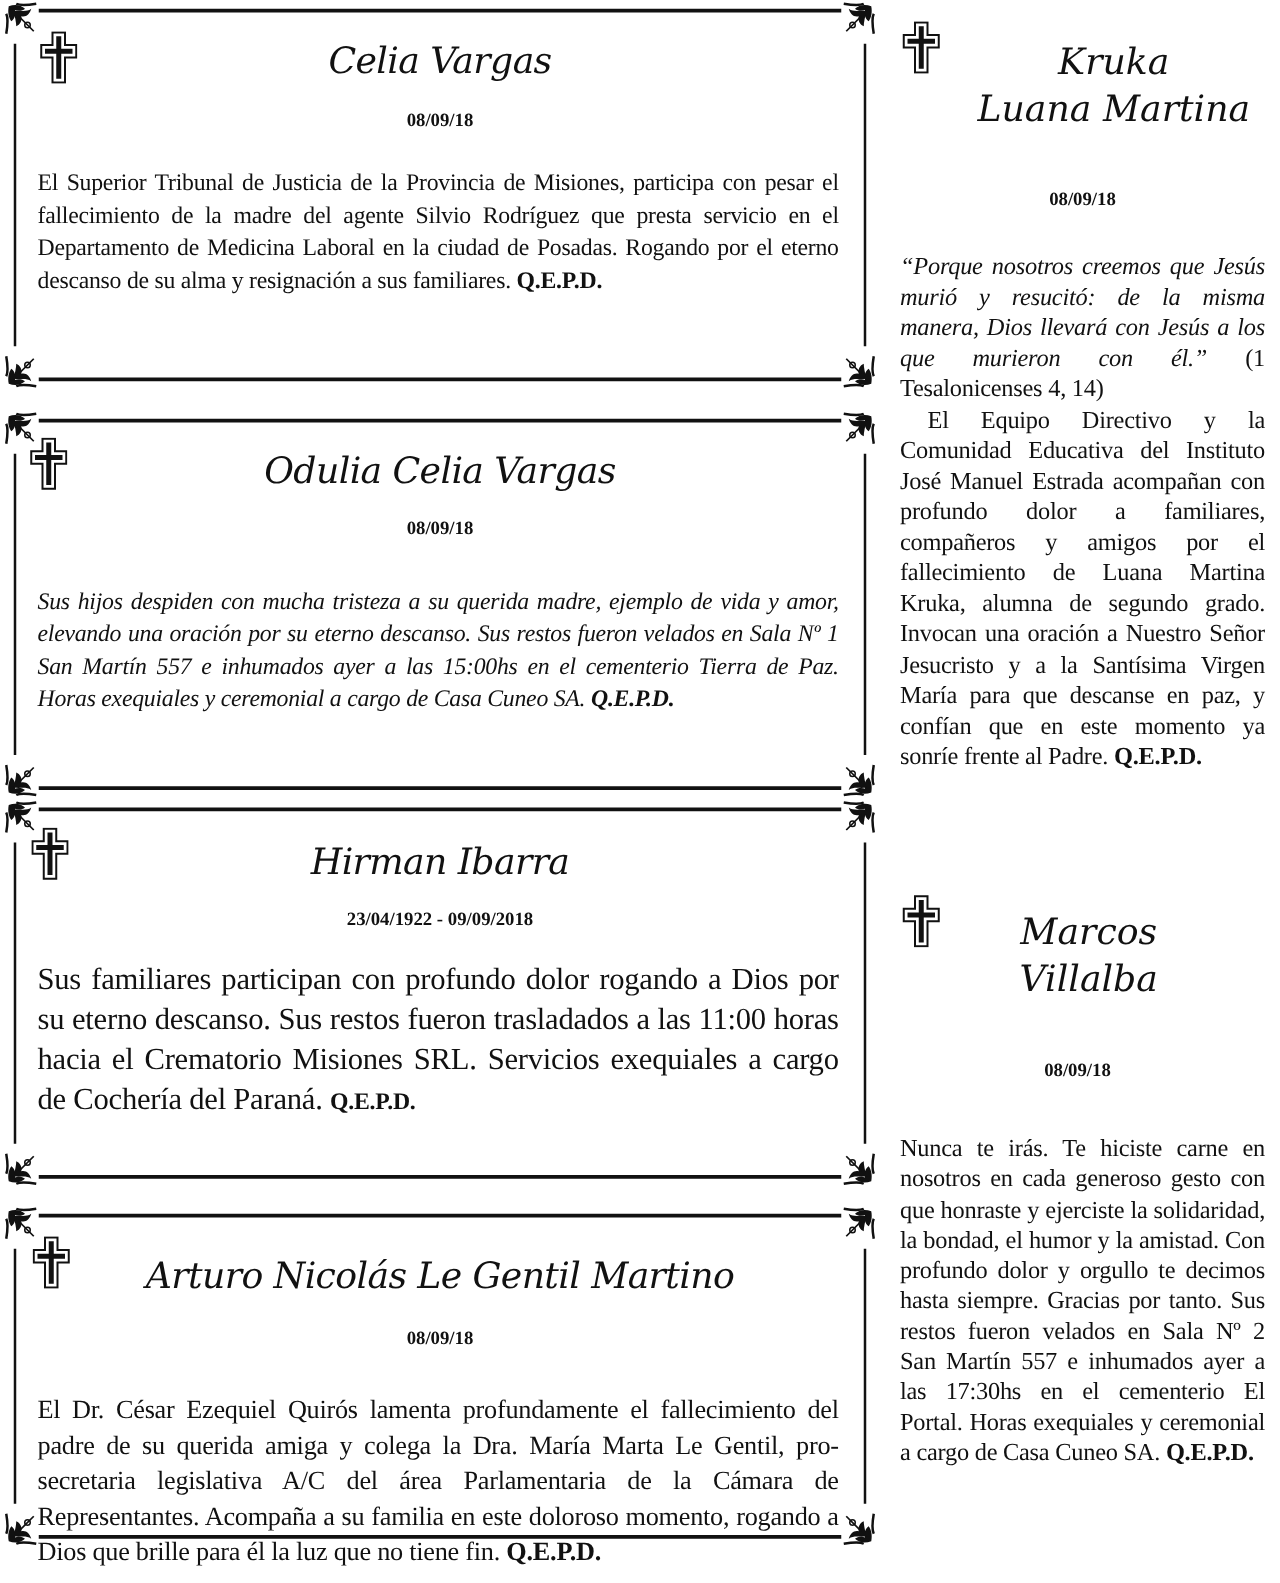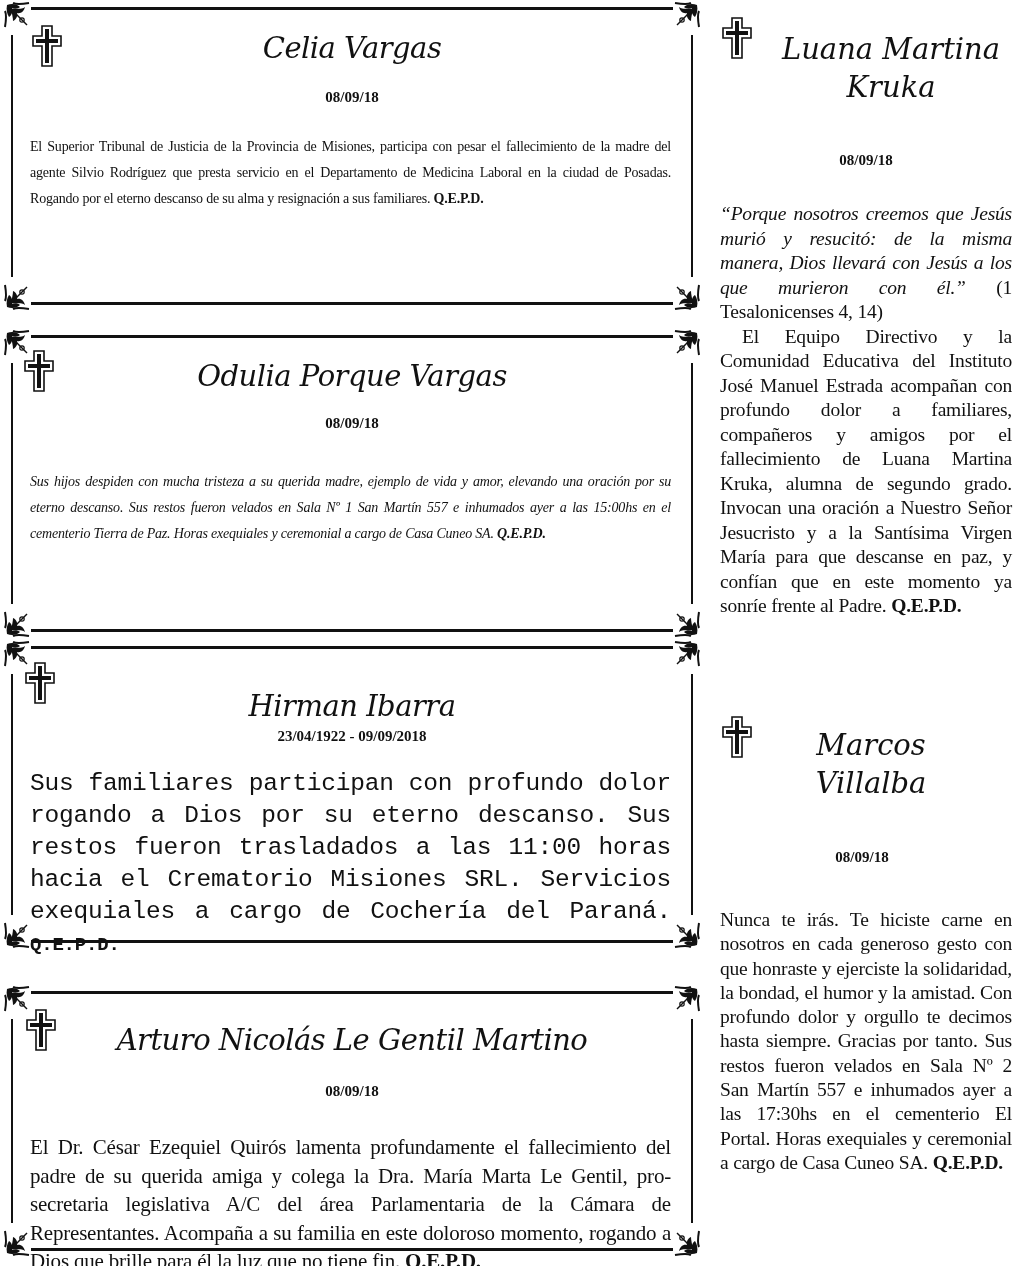--- a/index.html
+++ b/index.html
@@ -14,22 +14,22 @@
   .orn { position: absolute; width: 28px; height: 28px; }
   .orn svg { width: 100%; height: 100%; display: block; }
   .orn.tl { left: -6px; top: -6px; }
   .orn.tr { right: -6px; top: -6px; transform: scaleX(-1); }
   .orn.bl { left: -6px; bottom: -6px; transform: scaleY(-1); }
   .orn.br { right: -6px; bottom: -6px; transform: scale(-1,-1); }
   .cross { position: absolute; width: 30px; height: 42px; }
   .cross svg { width: 100%; height: 100%; display: block; }
   .title { position: absolute; left: 0; right: 0; text-align: center; font-style: italic; font-size: 29px; font-family: "DejaVu Serif", serif; letter-spacing: -0.5px; }
   .date { position: absolute; left: 0; right: 0; text-align: center; font-size: 15px; font-weight: bold; }
-  .body { position: absolute; left: 21px; right: 24px; font-size: 14px; line-height: 26px; text-align: justify; letter-spacing: -0.2px; }
-  .body.large { font-size: 24.5px; line-height: 32px; font-family: Liberation Mono, monospace; }
+  .body { position: absolute; left: 21px; right: 24px; font-size: 19px; line-height: 26px; text-align: justify; letter-spacing: -0.2px; }
+  .body.large { font-size: 24.5px; line-height: 32px; }
   .qepd { font-weight: bold; }
   .col2 { position: absolute; left: 720px; width: 292px; }
   .col2 .title2 { position: absolute; text-align: center; font-style: italic; font-size: 29px; line-height: 38px; font-family: "DejaVu Serif", serif; }
   .col2 .date2 { position: absolute; left: 0; right: 0; text-align: center; font-size: 15px; font-weight: bold; }
   .col2 .body2 { position: absolute; left: 0; right: 0; font-size: 19.5px; line-height: 24.5px; text-align: justify; letter-spacing: -0.2px; }
   .quote { font-style: italic; }
   .indent { text-indent: 22px; }
 </style>
 </head>
 <body>
@@ -109,21 +109,21 @@
   <div class="orn br">
       <svg viewBox="0 0 28 28">
         <use href="#ornShape"></use>
       </svg>
     </div>
   <div class="cross" style="left:15px; top:15px;">
       <svg viewBox="0 0 30 42">
         <use href="#crossShape"></use>
       </svg>
     </div>
-  <div class="title" style="top:24px;">Odulia Porque Vargas</div>
+  <div class="title" style="top:24px;">Odulia Celia Vargas</div>
   <div class="date" style="top:80px;">08/09/18</div>
   <div class="body" style="top:134px;font-style:italic;"><span>Sus hijos despiden con mucha tristeza a su querida madre, ejemplo de vida y amor, elevando una oración por su eterno descanso. Sus restos fueron velados en Sala Nº 1 San Martín 557 e inhumados ayer a las 15:00hs en el cementerio Tierra de Paz. Horas exequiales y ceremonial a cargo de Casa Cuneo SA.</span> <span class="qepd">Q.E.P.D.</span></div>
 </div>
 
 <div class="frame" style="top:646px; height:297px;">
   <div class="edge-top"></div>
   <div class="edge-bottom"></div>
   <div class="edge-left"></div>
   <div class="edge-right"></div>
   <div class="orn tl">
@@ -144,26 +144,26 @@
   <div class="orn br">
       <svg viewBox="0 0 28 28">
         <use href="#ornShape"></use>
       </svg>
     </div>
   <div class="cross" style="left:16px; top:16px;">
       <svg viewBox="0 0 30 42">
         <use href="#crossShape"></use>
       </svg>
     </div>
-  <div class="title" style="top:26px;margin-top:17px;">Hirman Ibarra</div>
+  <div class="title" style="top:26px;">Hirman Ibarra</div>
   <div class="date" style="top:82px;">23/04/1922 - 09/09/2018</div>
   <div class="body large" style="top:122px;"><span>Sus familiares participan con profundo dolor rogando a Dios por su eterno descanso. Sus restos fueron trasladados a las 11:00 horas hacia el Crematorio Misiones SRL. Servicios exequiales a cargo de Cochería del Paraná.</span> <span class="qepd" style="font-size:19px;">Q.E.P.D.</span></div>
 </div>
 
-<div class="frame" style="top:991px; height:260px;">
+<div class="frame" style="top:971px; height:260px;">
   <div class="edge-top"></div>
   <div class="edge-bottom"></div>
   <div class="edge-left"></div>
   <div class="edge-right"></div>
   <div class="orn tl">
       <svg viewBox="0 0 28 28">
         <use href="#ornShape"></use>
       </svg>
     </div>
   <div class="orn tr">
@@ -191,22 +191,22 @@
   <div class="body" style="top:142px; line-height:28.5px; font-size:21px;"><span>El Dr. César Ezequiel Quirós lamenta profundamente el fallecimiento del padre de su querida amiga y colega la Dra. María Marta Le Gentil, pro-secretaria legislativa A/C del área Parlamentaria de la Cámara de Representantes. Acompaña a su familia en este doloroso momento, rogando a Dios que brille para él la luz que no tiene fin.</span> <span class="qepd">Q.E.P.D.</span></div>
 </div>
 
 <div class="col2" style="top:0; height:690px;">
   <div class="cross" style="left:0px; top:17px; width:34px; height:42px;">
       <svg viewBox="0 0 30 42">
         <use href="#crossShape"></use>
       </svg>
     </div>
   <div class="title2" style="left:50px; right:0; top:30px;">
+    <div>Kruka</div>
     <div>Luana Martina</div>
-    <div>Kruka</div>
   </div>
   <div class="date2" style="top:152px;">08/09/18</div>
   <div class="body2" style="top:202px;">
     <div class="quote"><span>“Porque nosotros creemos que Jesús murió y resucitó: de la misma manera, Dios llevará con Jesús a los que murieron con él.”</span> <span style="font-style:normal;">(1 Tesalonicenses 4, 14)</span></div>
     <div class="indent"><span>El Equipo Directivo y la Comunidad Educativa del Instituto José Manuel Estrada acompañan con profundo dolor a familiares, compañeros y amigos por el fallecimiento de Luana Martina Kruka, alumna de segundo grado. Invocan una oración a Nuestro Señor Jesucristo y a la Santísima Virgen María para que descanse en paz, y confían que en este momento ya sonríe frente al Padre.</span> <span class="qepd">Q.E.P.D.</span></div>
   </div>
 </div>
 
 <div class="col2" style="top:690px; height:576px;">
   <div class="cross" style="left:0px; top:26px; width:34px; height:42px;">

